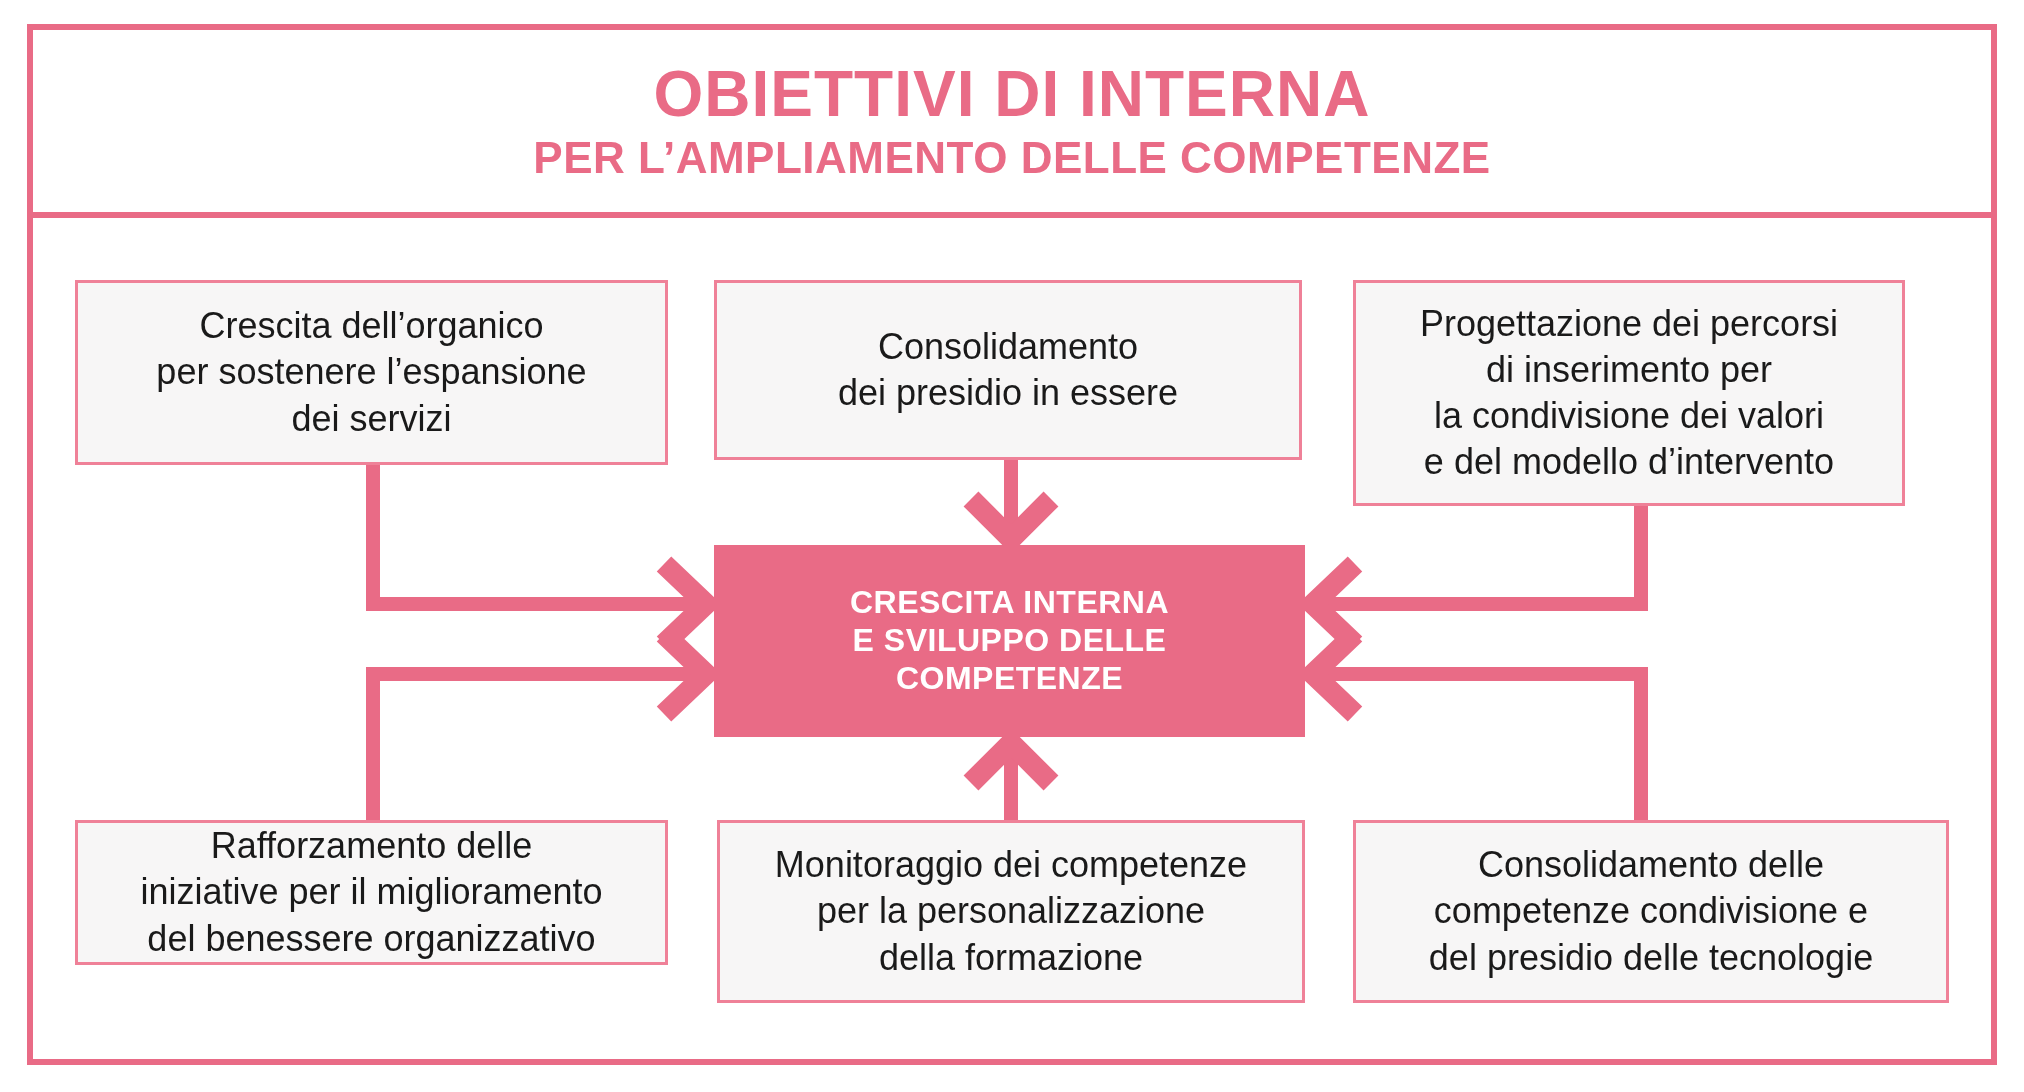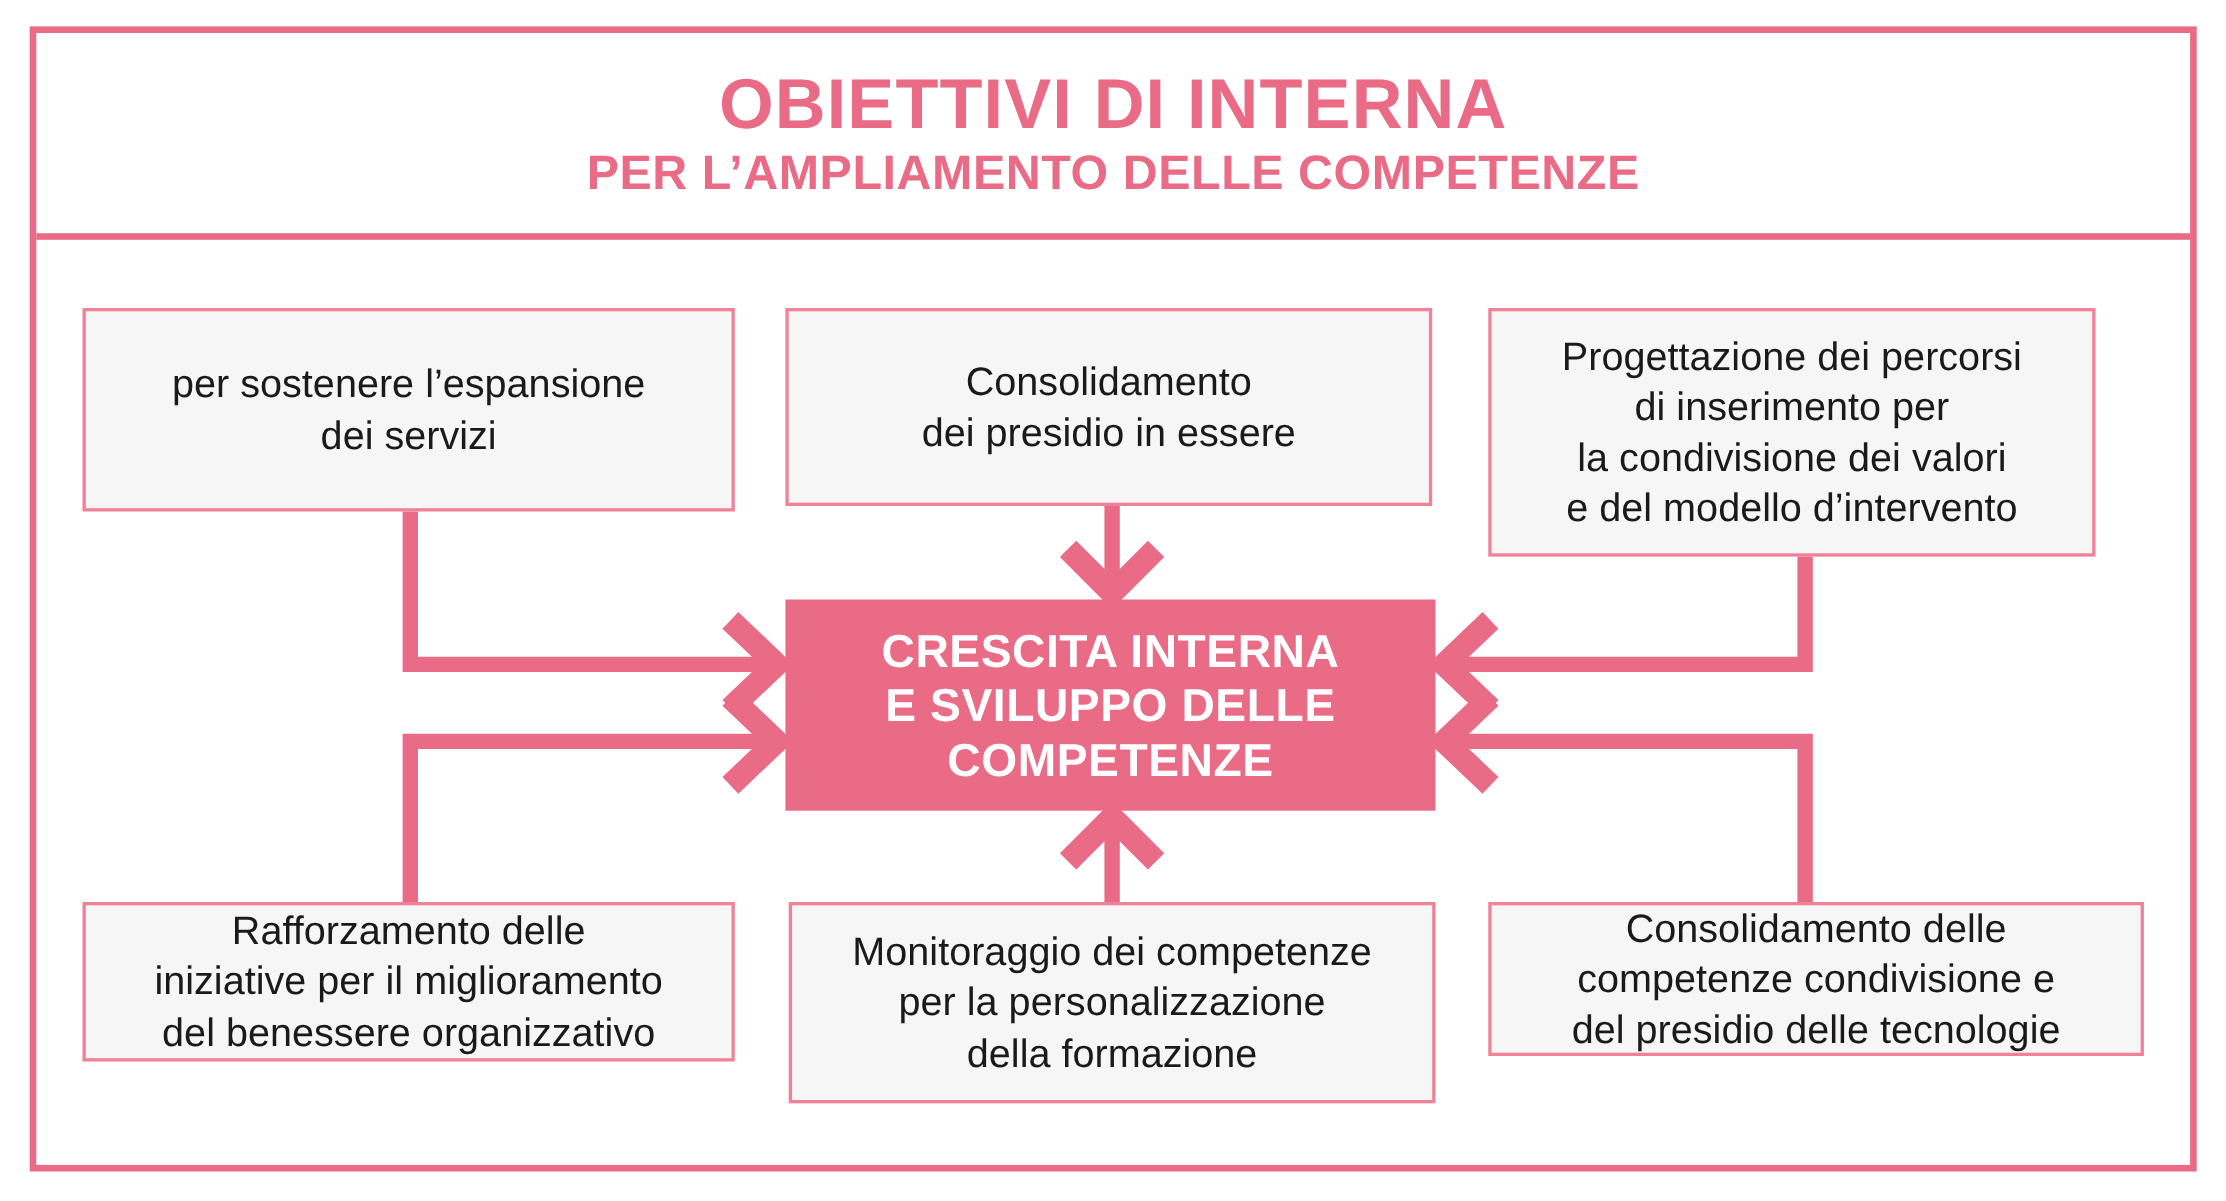--- a/index.html
+++ b/index.html
@@ -75,21 +75,21 @@
   .node-text span{display:block;}
   .center-box{
     position:absolute;
     left:714px;top:545px;width:591px;height:192px;
     background:var(--rose);
     display:flex;align-items:center;justify-content:center;
     text-align:center;
   }
   .center-text{
     color:#ffffff;
-    font-size:42px;
+    font-size:32px;
     font-weight:bold;
     line-height:1.18;
     letter-spacing:0.5px;
   }
   .center-text span{display:block;}
 </style>
 </head>
 <body>
 
 <div class="canvas">
@@ -117,20 +117,21 @@
 
   <div class="outer-frame"></div>
 
   <div class="title-band">
     <h1 class="title-main">OBIETTIVI DI INTERNA</h1>
     <h2 class="title-sub">PER L’AMPLIAMENTO DELLE COMPETENZE</h2>
   </div>
 
   <div class="node" style="left:75px;top:280px;width:593px;height:185px">
     <div class="node-text">
+      <span>Crescita dell’organico</span>
       <span>per sostenere l’espansione</span>
       <span>dei servizi</span>
     </div>
   </div>
 
   <div class="node" style="left:714px;top:280px;width:588px;height:180px">
     <div class="node-text">
       <span>Consolidamento</span>
       <span>dei presidio in essere</span>
     </div>
@@ -162,21 +163,21 @@
   </div>
 
   <div class="node" style="left:717px;top:820px;width:588px;height:183px">
     <div class="node-text">
       <span>Monitoraggio dei competenze</span>
       <span>per la personalizzazione</span>
       <span>della formazione</span>
     </div>
   </div>
 
-  <div class="node" style="left:1353px;top:820px;width:596px;height:140px">
+  <div class="node" style="left:1353px;top:820px;width:596px;height:183px">
     <div class="node-text">
       <span>Consolidamento delle</span>
       <span>competenze condivisione e</span>
       <span>del presidio delle tecnologie</span>
     </div>
   </div>
 
 </div>
 
 </body></html>

